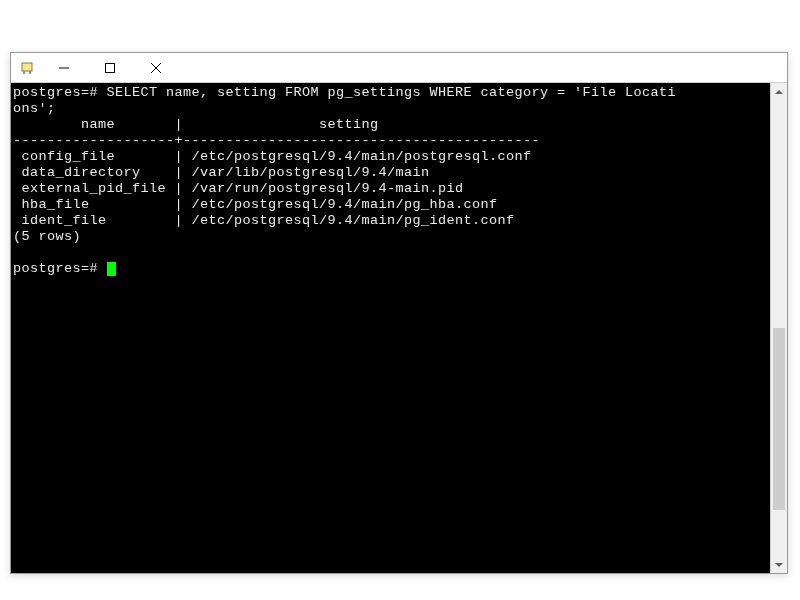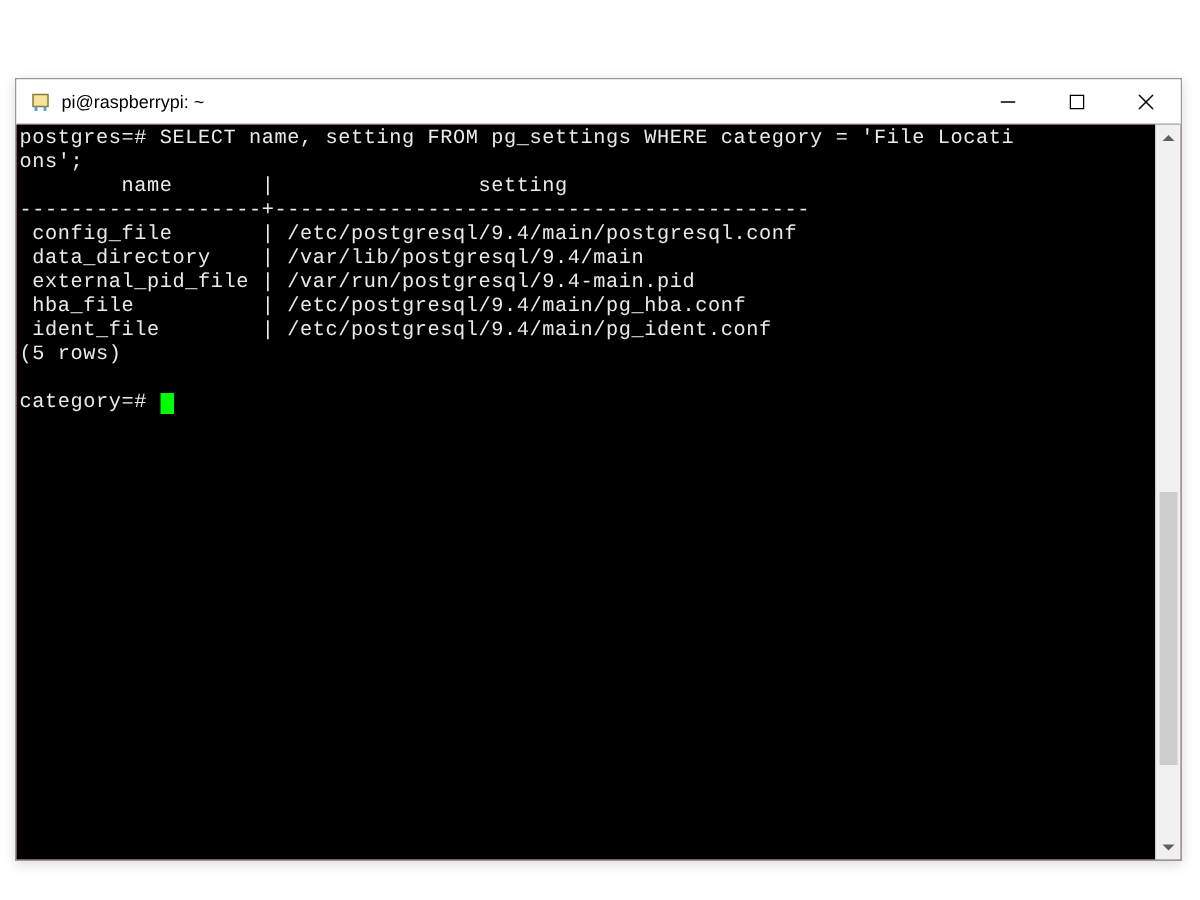--- a/index.html
+++ b/index.html
@@ -124,21 +124,20 @@
 
 <div class="window">
   <div class="titlebar">
     <span class="titlebar-icon">
       <svg width="14" height="14" viewBox="0 0 14 14">
         <rect x="2" y="2" width="10" height="8" fill="#f5e39a" stroke="#8b7a2f" stroke-width="1"></rect>
         <line x1="4" y1="10" x2="4" y2="13" stroke="#5aa0d8" stroke-width="2"></line>
         <line x1="10" y1="10" x2="10" y2="13" stroke="#5aa0d8" stroke-width="2"></line>
       </svg>
     </span>
-    <span class="titlebar-title">pi@raspberrypi: ~</span>
     <div class="win-controls">
       <button class="win-btn">
         <svg width="10" height="10" viewBox="0 0 10 10">
           <line x1="0" y1="5" x2="10" y2="5" stroke="#000" stroke-width="1"></line>
         </svg>
       </button>
       <button class="win-btn">
         <svg width="10" height="10" viewBox="0 0 10 10">
           <rect x="0.5" y="0.5" width="9" height="9" fill="none" stroke="#000" stroke-width="1"></rect>
         </svg>
@@ -157,21 +156,21 @@
 ons';
         name       |                setting
 -------------------+------------------------------------------
  config_file       | /etc/postgresql/9.4/main/postgresql.conf
  data_directory    | /var/lib/postgresql/9.4/main
  external_pid_file | /var/run/postgresql/9.4-main.pid
  hba_file          | /etc/postgresql/9.4/main/pg_hba.conf
  ident_file        | /etc/postgresql/9.4/main/pg_ident.conf
 (5 rows)
 
-<span>category=# </span><span class="cursor"></span></div>
+<span>postgres=# </span><span class="cursor"></span></div>
 
     <div class="vscroll">
       <div class="vscroll-btn">
         <span class="arrow up"></span>
       </div>
       <div class="vscroll-track">
         <div class="vscroll-thumb" id="thumb" style="top: 50%; height: 40%;"></div>
       </div>
       <div class="vscroll-btn">
         <span class="arrow down"></span>

